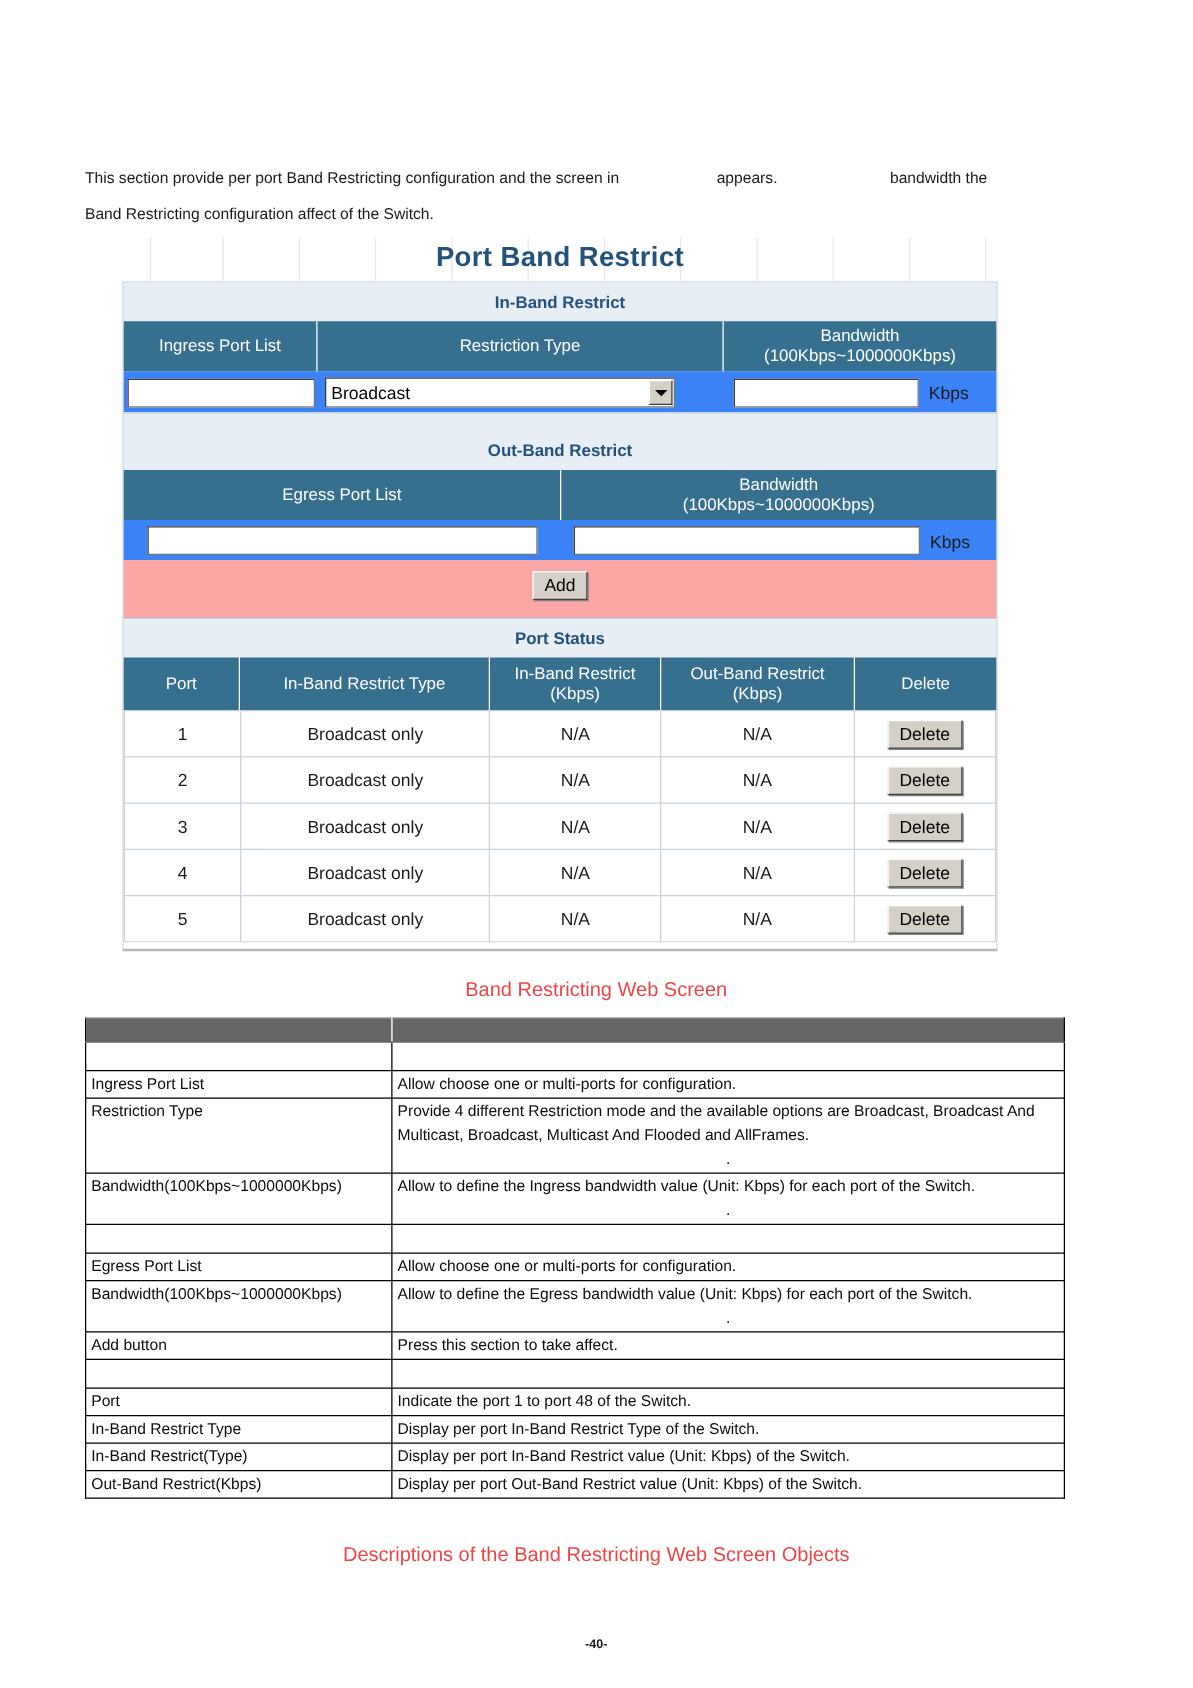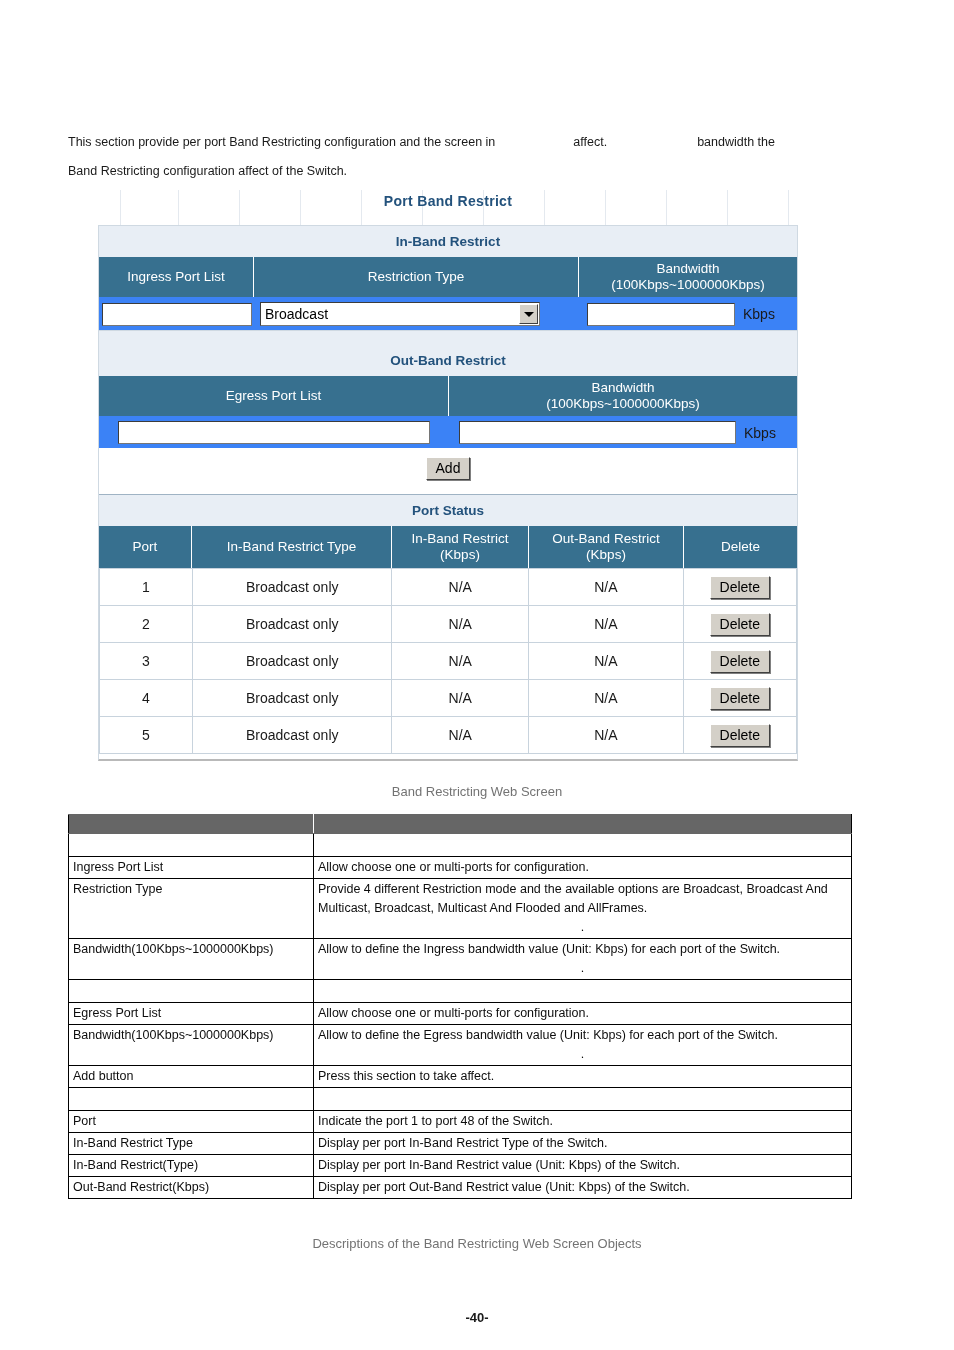--- a/index.html
+++ b/index.html
@@ -48,21 +48,21 @@
     top: 0;
     width: 1px;
     height: 35px;
     background: #e4e9ef;
   }
   .shot-title {
     position: absolute;
     left: 0; right: 0;
     top: 3px;
     text-align: center;
-    font-size: 14px;
+    font-size: 22px;
     font-weight: bold;
     color: #23527c;
     letter-spacing: 0.3px;
     z-index: 2;
   }
 
   .panel {
     border-left: 1px solid #cfd9e2;
     border-right: 1px solid #cfd9e2;
     background: #e8eef5;
@@ -150,21 +150,21 @@
     font-size: 14px;
     color: #1a1a1a;
     margin-left: 8px;
   }
   .spacer-band {
     background: #e8eef5;
     height: 14px;
     border-top: 1px solid #cfd9e2;
   }
   .addwrap {
-    background: #ffffff;
+    background: #fca5a5;
     text-align: center;
     padding: 9px 0 14px 0;
     border-bottom: 1px solid #9fb3c4;
   }
   .winbtn {
     display: inline-block;
     font-family: "Liberation Sans", sans-serif;
     font-size: 14px;
     color: #000000;
     background: #d4d0c8;
@@ -193,22 +193,22 @@
     background: #ffffff;
     border-left: 1px solid #cfd9e2;
     border-right: 1px solid #cfd9e2;
     border-bottom: 2px solid #b9b9b9;
   }
 
   .caption {
     position: absolute;
     left: 0; right: 0;
     text-align: center;
-    font-size: 13px;
-    color: #737373;
+    font-size: 16px;
+    color: #ef4444;
   }
 
   
   .desc {
     position: absolute;
     left: 68px;
     top: 814px;
     width: 784px;
     border-collapse: collapse;
     table-layout: fixed;
@@ -232,30 +232,30 @@
   .desc tr.blank td { height: 20px; }
   .desc td.k { width: 236px; }
   .desc td.v { }
   .desc .dot { display: block; text-align: center; color: #0d0d0d; }
 
   .pagenum {
     position: absolute;
     left: 0; right: 0;
     top: 1310px;
     text-align: center;
-    font-size: 13px;
+    font-size: 10px;
     font-weight: bold;
     color: #1a1a1a;
   }
 </style>
 </head>
 <body>
 
 <div class="intro">
-  <span>This section provide per port Band Restricting configuration and the screen in</span><span class="gap-a"></span><span>affect.</span><span class="gap-b"></span><span>bandwidth the</span><br>
+  <span>This section provide per port Band Restricting configuration and the screen in</span><span class="gap-a"></span><span>appears.</span><span class="gap-b"></span><span>bandwidth the</span><br>
   <span>Band Restricting configuration affect of the Switch.</span>
 </div>
 
 <div class="webshot">
 
   <div class="grid-strip">
     <div class="vline" style="left:22px"></div>
     <div class="vline" style="left:80px"></div>
     <div class="vline" style="left:141px"></div>
     <div class="vline" style="left:202px"></div>

